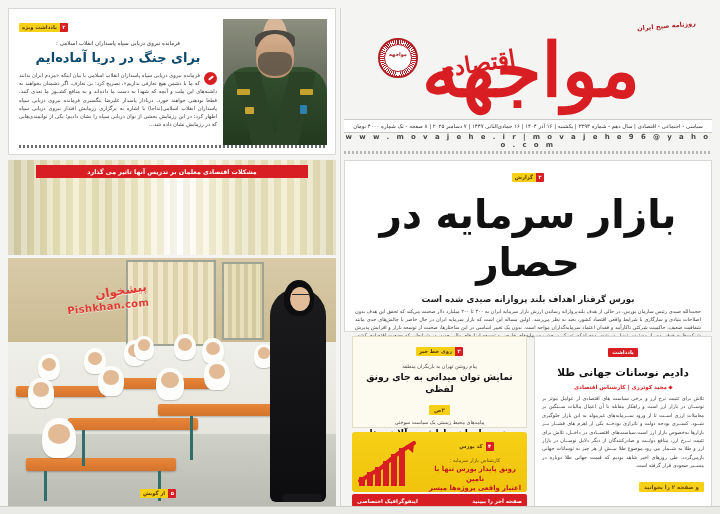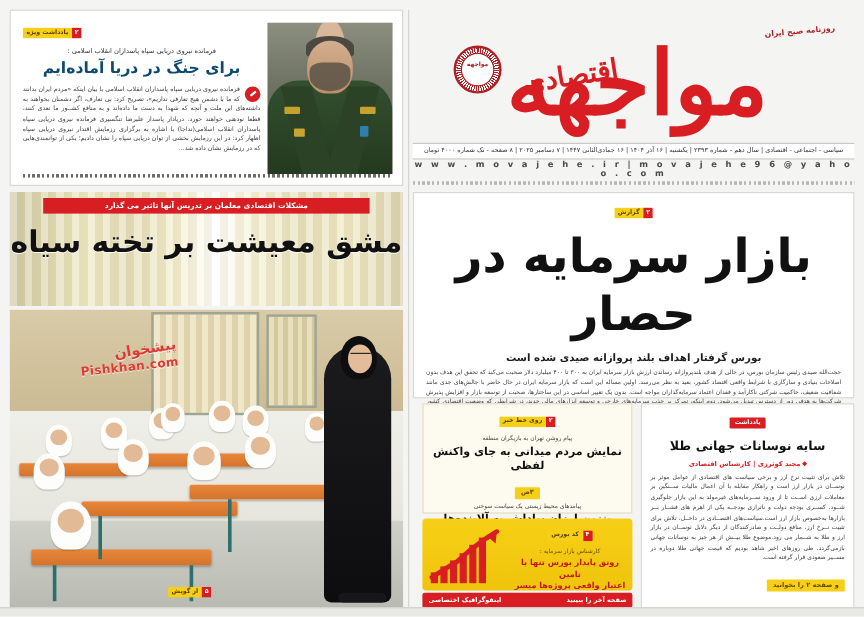--- a/index.html
+++ b/index.html
@@ -626,21 +626,20 @@
         </div>
       </div>
 
       <div id="tl-rule"></div>
     </div>
   </div>
 
   <div class="abs" id="ml-block">
     <div id="ml-bg"></div>
     <div id="ml-redbar">مشکلات اقتصادی معلمان بر تدریس آنها تاثیر می گذارد</div>
-    <div id="ml-head">مشق معیشت بر تخته سیاه</div>
   </div>
 
   <div class="abs" id="cls-photo">
     <div class="cls-wall"></div>
     <div class="cls-window"></div>
     <div class="cls-window2"></div>
     <div class="cls-floor"></div>
 
     <div class="desk" style="left:8px;  top:128px; width:90px;  height:11px;"></div>
     <div class="desk" style="left:104px; top:120px; width:98px;  height:11px;"></div>
@@ -752,21 +751,21 @@
   <div class="abs" id="mid-col">
 
     <div class="mid-card" id="mid-news">
       <div class="mid-badge-wrap">
         <span class="badge">
           <span class="bnum">۲</span>
           <span class="btxt">روی خط خبر</span>
         </span>
       </div>
       <div class="mid-kicker">پیام روشن تهران به باز‌یگران منطقه</div>
-      <div class="mid-head">نمایش مردم میدانی به جای واکنش لفظی</div>
+      <div class="mid-head">نمایش توان میدانی به جای رونق لفظی</div>
       <div class="mid-page"><span class="pagebadge">۳ص</span></div>
       <div class="mid-kicker">پیامدهای محیط زیستی یک سیاست سوختی</div>
       <div class="mid-head">بنزین ارزان ،پاداش به آلاینده‌ها</div>
       <div class="mid-page"><span class="pagebadge">۸ص</span></div>
     </div>
 
     <div id="ad-box">
       <svg id="ad-chart" viewBox="0 0 68 46">
         <rect x="2" y="36" width="6" height="9" fill="#d81e22"></rect>
         <rect x="10" y="31" width="6" height="14" fill="#d81e22"></rect>
@@ -793,21 +792,21 @@
     <div id="ad-foot">
       <span>صفحه آخر را ببینید</span>
       <span>اینفوگرافیک اختصاصی</span>
     </div>
   </div>
 
   <div class="panel abs" id="gold-col">
     <div id="gold-badge-wrap">
       <span class="badge red-solid">یادداشت</span>
     </div>
-    <div id="gold-head">سایه نوسانات جهانی طلا</div>
+    <div id="gold-head">دادیم نوسانات جهانی طلا</div>
     <div id="gold-author">
       <span class="dot"></span><span>مجید کوثرزی | کارشناس اقتصادی</span>
     </div>
     <div id="gold-body">تلاش برای تثبیت نرخ ارز و برخی سیاست‌ های اقتصادی از عوامل موثر بر نوســان در بازار ارز است و راهکار مقابله با آن اعمال مالیات ســنگین بر معاملات ارزی اســت تا از ورود ســرمایه‌های غیرمولد به این بازار جلوگیری شــود. کســری بودجه دولت و ناترازی بودجــه یکی از اهرم های فشــار بــر بازارها به‌خصوص بازار ارز است.سیاست‌های اقتصــادی در داخــل، تلاش برای تثبیت نــرخ ارز، منافع دولــت و صادرکنندگان از دیگر دلایل نوســان در بازار ارز و طلا به شــمار می رود.موضوع طلا بیــش از هر چیز به نوسانات جهانی بازمی‌گردد. طی روزهای اخیر شاهد بودیم که قیمت جهانی طلا دوباره در مســیر صعودی قرار گرفته است.</div>
     <div id="gold-more"><span class="pagebadge">و صفحه ۲ را بخوانید</span></div>
   </div>
 
   <div class="vrule" style="left:340px; top:8px; height:498px;"></div>
   <div id="bottom-strip"></div>
 

